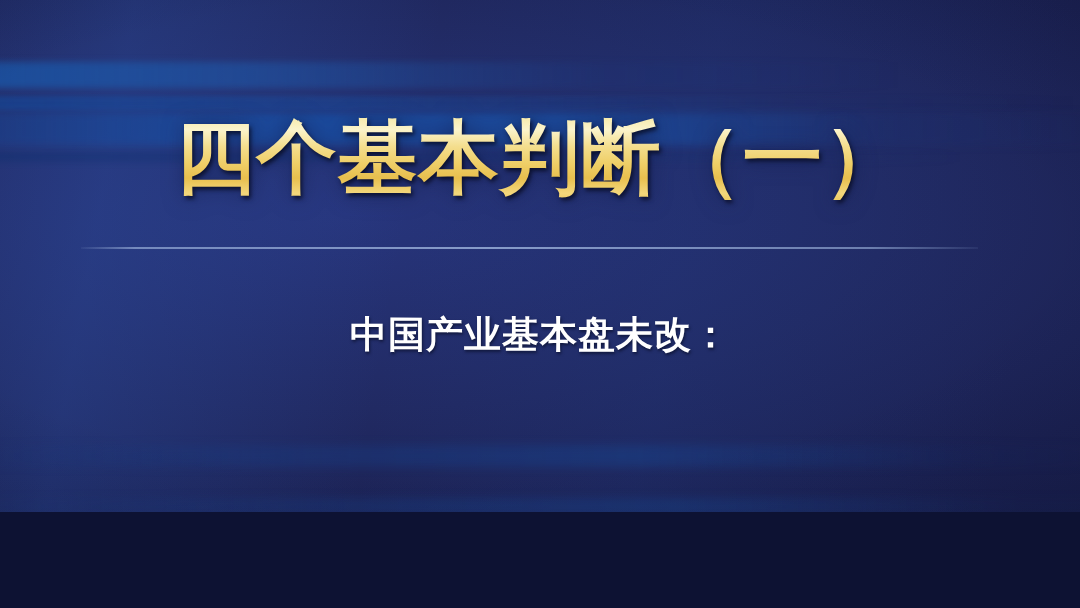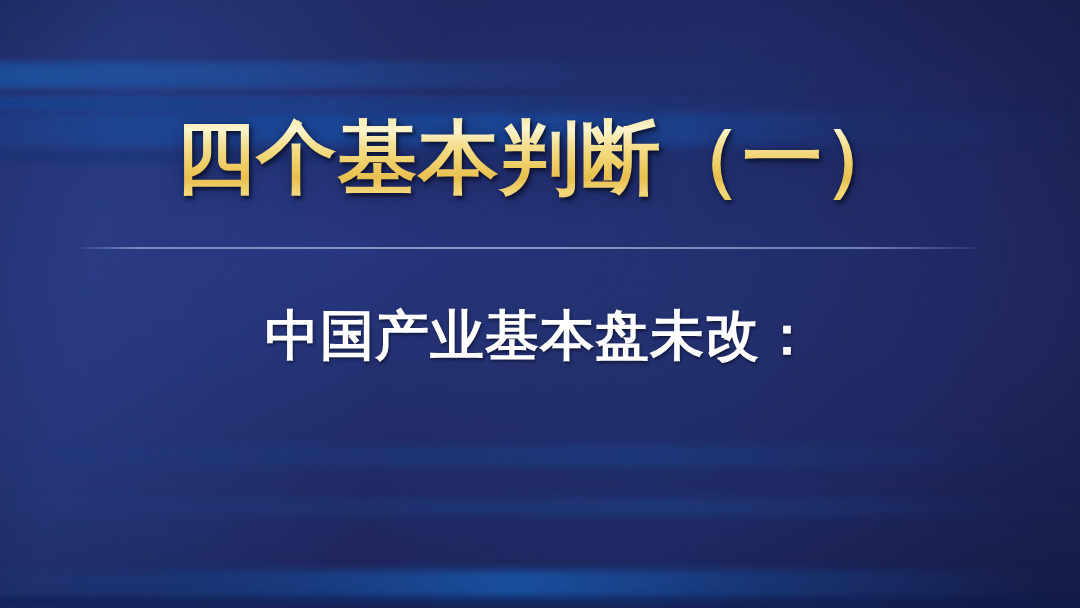--- a/index.html
+++ b/index.html
@@ -8,21 +8,21 @@
     padding: 0;
     background: #0d1233;
   }
   body {
     font-family: "Liberation Sans", "DejaVu Sans", sans-serif;
   }
 
   #slide {
     position: relative;
     width: 1080px;
-    height: 608px;
+    height: 512px;
     overflow: hidden;
     background-color: #ef4444;
   }
 
   
   .bg-base {
     position: absolute;
     inset: 0;
     background:
       radial-gradient(120% 90% at 32% 42%, #27357c 0%, #212a63 42%, #1b2152 72%, #161b44 100%);
@@ -189,21 +189,21 @@
 
   #subtitle-block {
     position: absolute;
     top: 288px;
     left: 0;
     width: 100%;
     text-align: center;
   }
 
   .subtitle-line {
-    font-size: 54px;
+    font-size: 37px;
     line-height: 94px;
     font-weight: bold;
     color: #ffffff;
     letter-spacing: 1px;
     text-shadow: 1px 2px 3px rgba(8,12,36,0.65);
   }
 </style>
 </head>
 <body>
 

